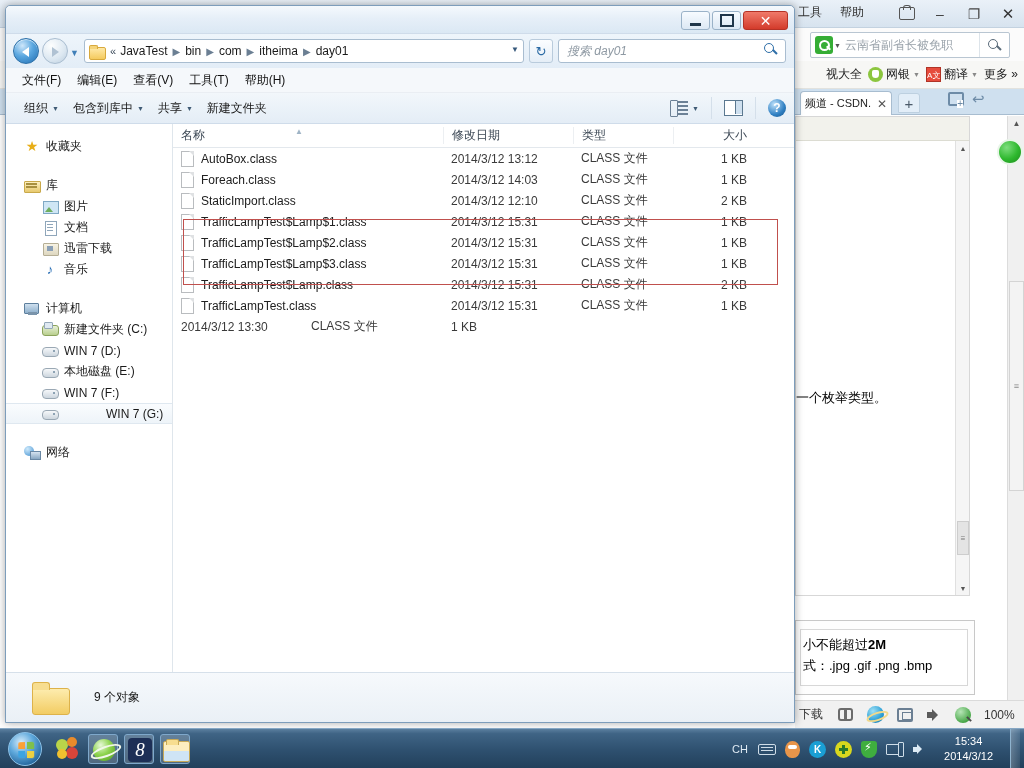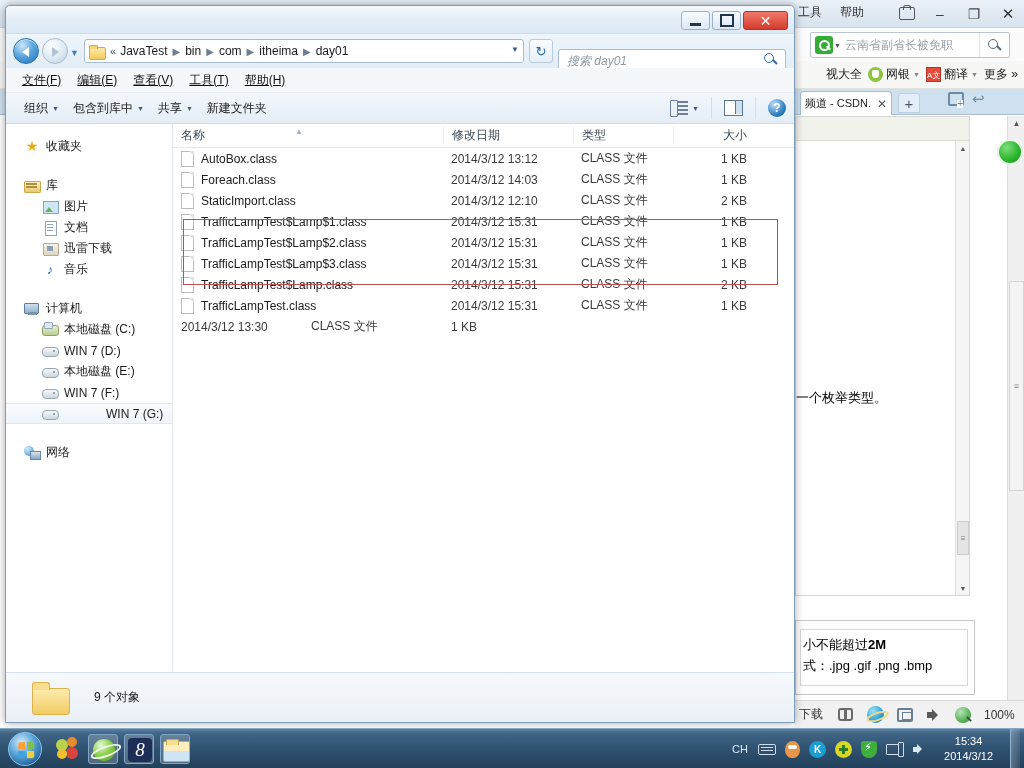--- a/index.html
+++ b/index.html
@@ -303,39 +303,39 @@
     position: absolute; right: 4px; top: 5px; font-size: 8px; color: #37597c;
   }
   .refresh-btn {
     position: absolute; left: 523px; top: 5px; width: 24px; height: 24px;
     border: 1px solid #b9cbdc; border-radius: 3px;
     background: linear-gradient(to bottom,#fbfdff,#e5eef7);
     display:flex;align-items:center;justify-content:center;
     color:#2c6ba5; font-size: 13px;
   }
   .ex-searchbox {
-    position: absolute; left: 552px; top: 15px; width: 228px; height: 24px;
+    position: absolute; left: 552px; top: 5px; width: 228px; height: 24px;
     background: #fff; border: 1px solid #a9bdd0; border-radius: 3px;
     display: flex; align-items: center;
   }
   .ex-searchbox .ph {
     flex: 1 1 auto; padding-left: 8px; font-style: italic;
     color: #8e99a3; font-size: 12px;
   }
   .ex-searchbox .sicon { padding-right: 8px; color: #2f6fa8; }
 
   
   .ex-menubar {
     position: absolute; left: 0; top: 62px; width: 788px; height: 25px;
     background: #f5f8fb;
     display: flex; align-items: center; gap: 16px; padding-left: 16px;
     font-size: 12px; color: #111;
     border-bottom: 1px solid #eaeef3;
   }
-  .ex-menubar span { white-space: nowrap; text-decoration: underline; }
+  .ex-menubar span { white-space: nowrap; }
 
   
   .ex-toolbar {
     position: absolute; left: 0; top: 87px; width: 788px; height: 31px;
     background: linear-gradient(to bottom,#f2f7fb,#e4edf6);
     border-bottom: 1px solid #cfdcea;
     display: flex; align-items: center; gap: 14px; padding-left: 18px;
     font-size: 12px; color: #1a1a1a;
   }
   .tb-item { display:inline-flex; align-items:center; gap:4px; white-space: nowrap;}
@@ -774,21 +774,21 @@
 
         <div class="nav-sp"></div>
 
         <div class="nav-group">
           <div class="nav-row">
             <span class="ni ni-pc"></span>
             <span>计算机</span>
           </div>
           <div class="nav-row child">
             <span class="ni ni-diskc"></span>
-            <span>本地磁盘 (C:)</span>
+            <span>新建文件夹 (C:)</span>
           </div>
           <div class="nav-row child">
             <span class="ni ni-disk"></span>
             <span>WIN 7 (D:)</span>
           </div>
           <div class="nav-row child">
             <span class="ni ni-disk"></span>
             <span>本地磁盘 (E:)</span>
           </div>
           <div class="nav-row child">

